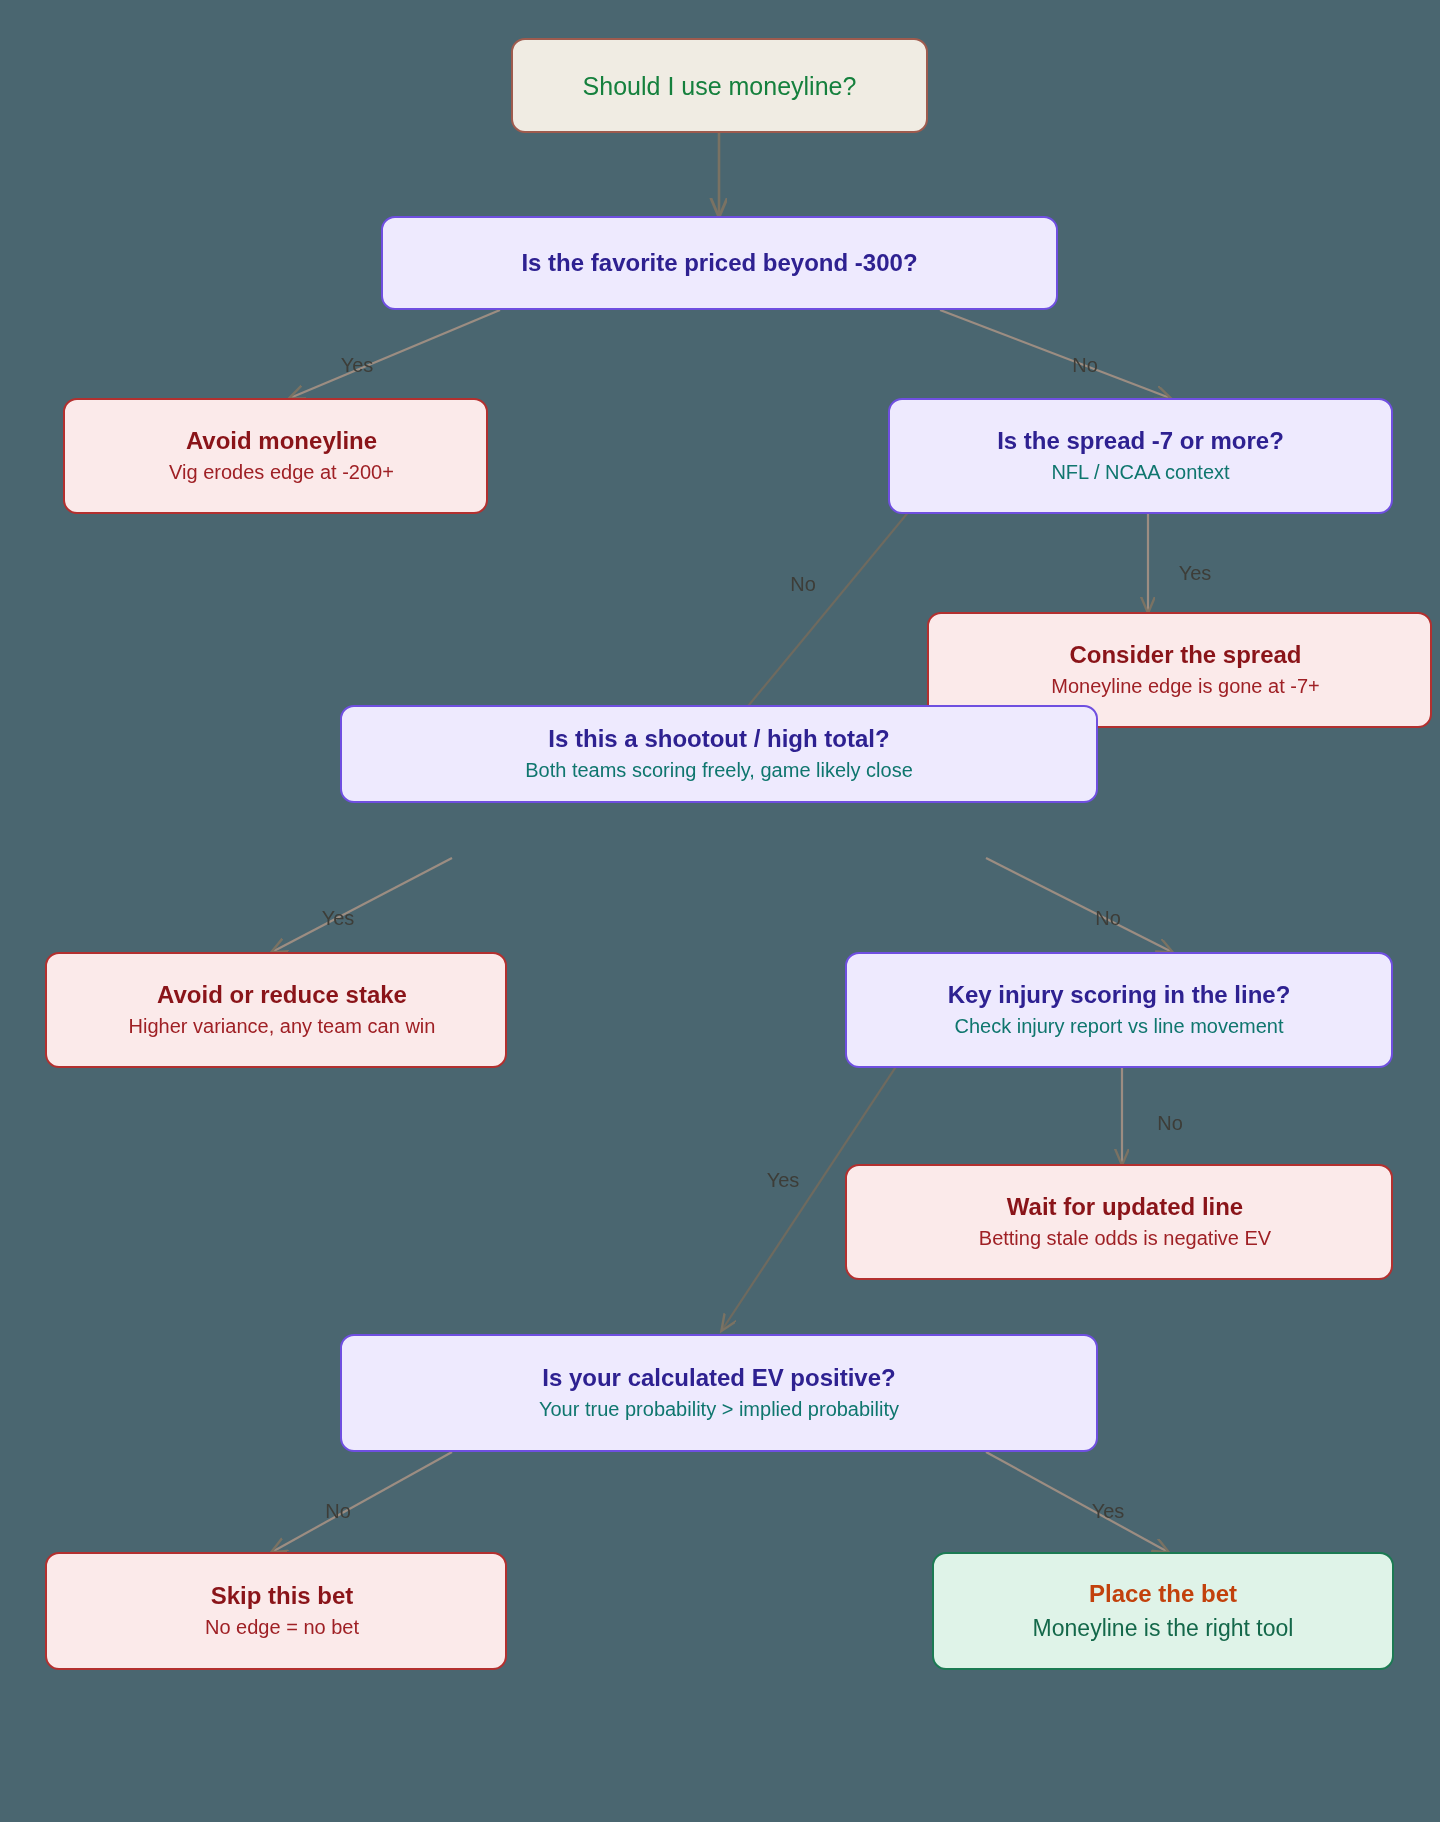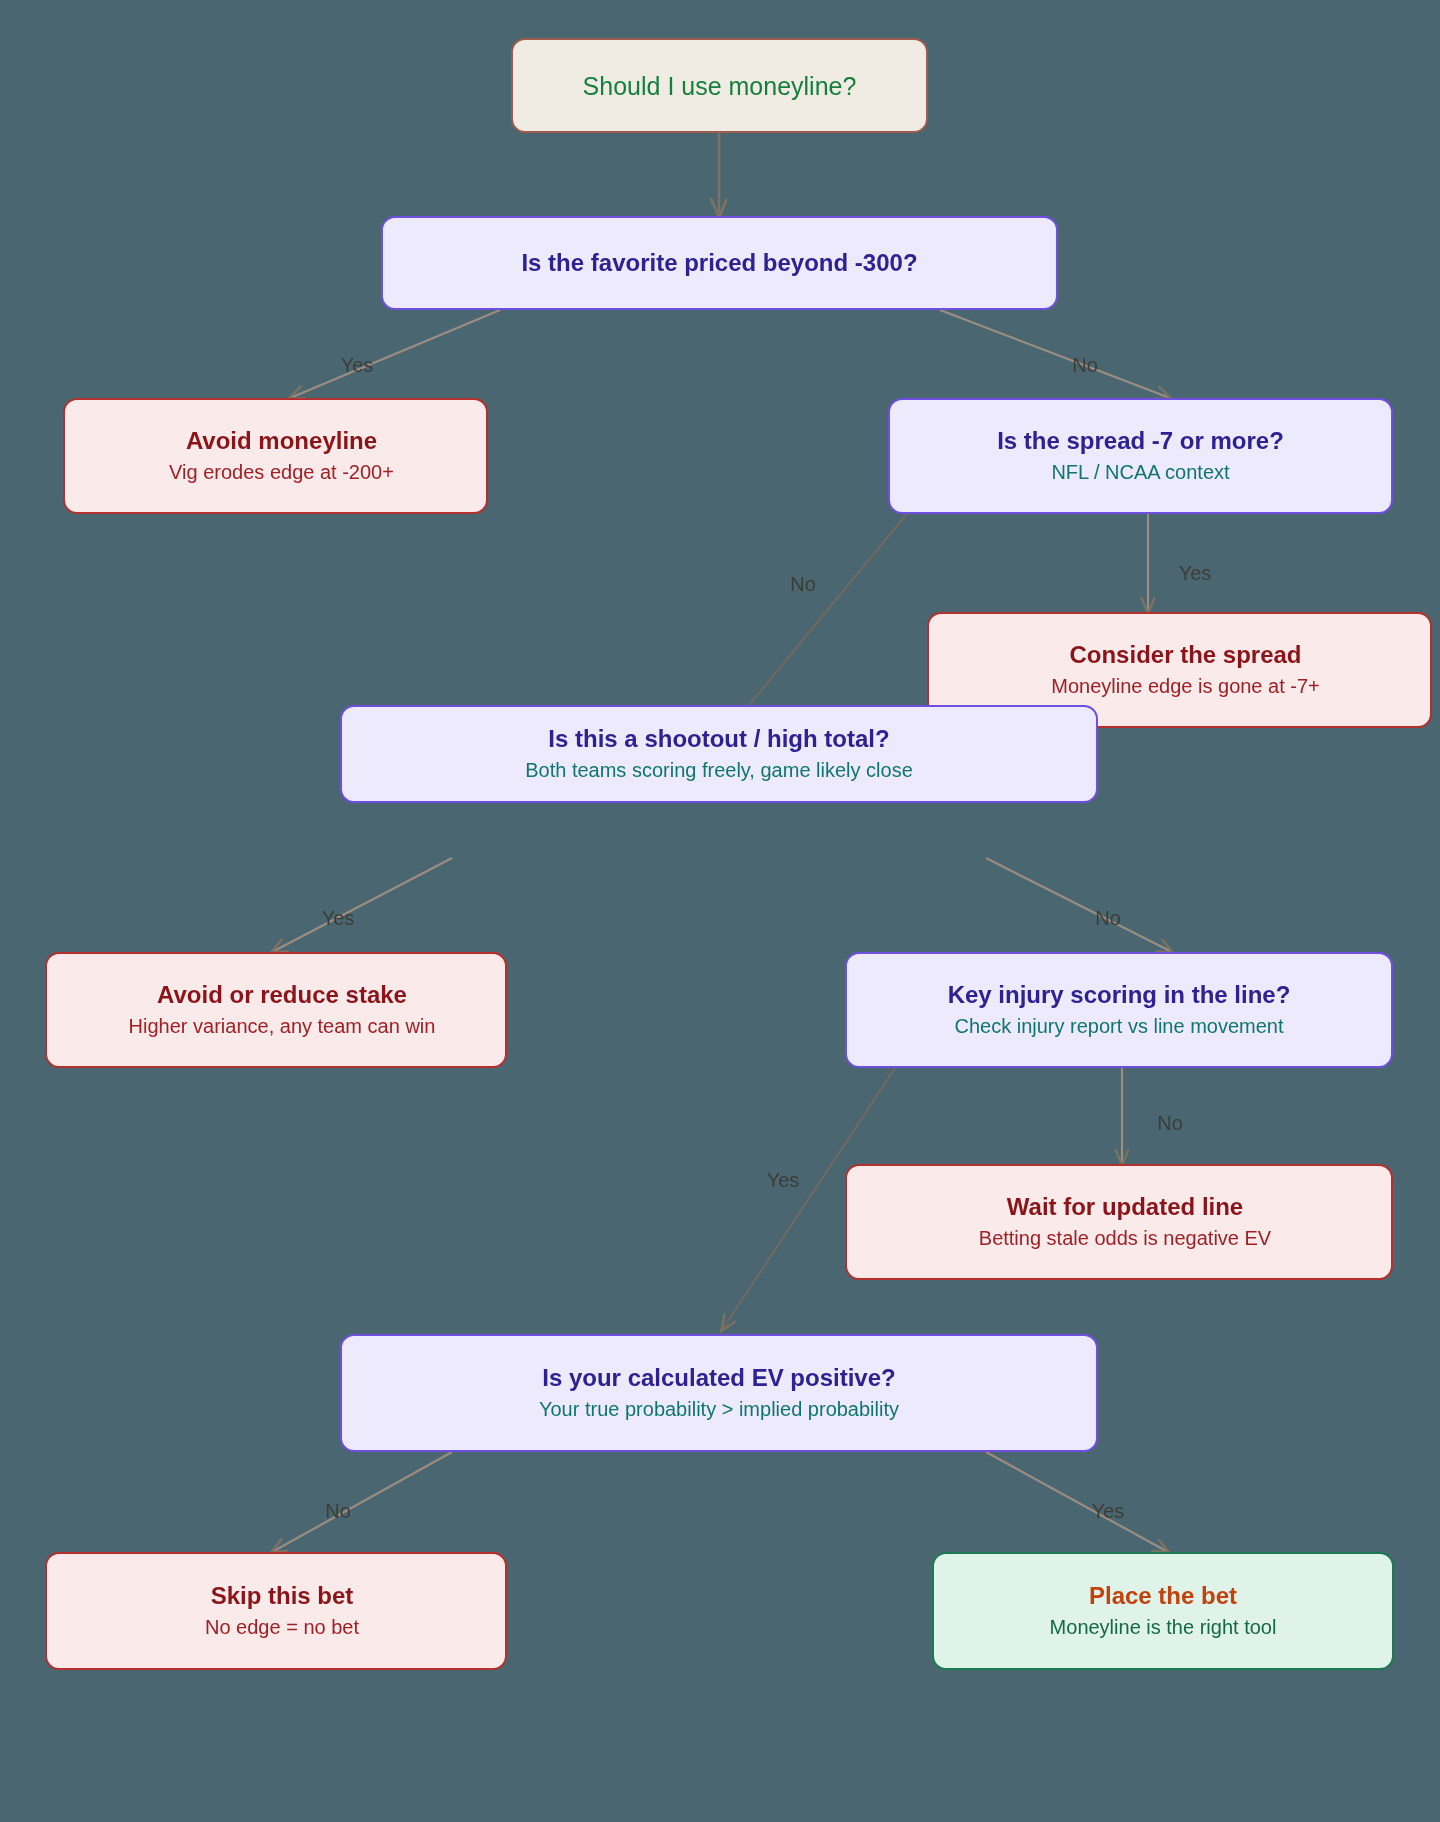--- a/index.html
+++ b/index.html
@@ -92,21 +92,21 @@
   .node.positive {
     background: #dff3e8;
     border-color: #1c7a53;
   }
   .node.positive .title {
     color: #c2410c;
     font-size: 24px;
   }
   .node.positive .subtitle {
     color: #14684a;
-    font-size: 20px;
+    font-size: 23px;
   }
   .edge-label {
     position: absolute;
     font-size: 20px;
     color: #3d3d38;
     font-family: "Liberation Sans", "DejaVu Sans", sans-serif;
     white-space: nowrap;
     transform: translate(-50%, -50%);
   }
 </style>

